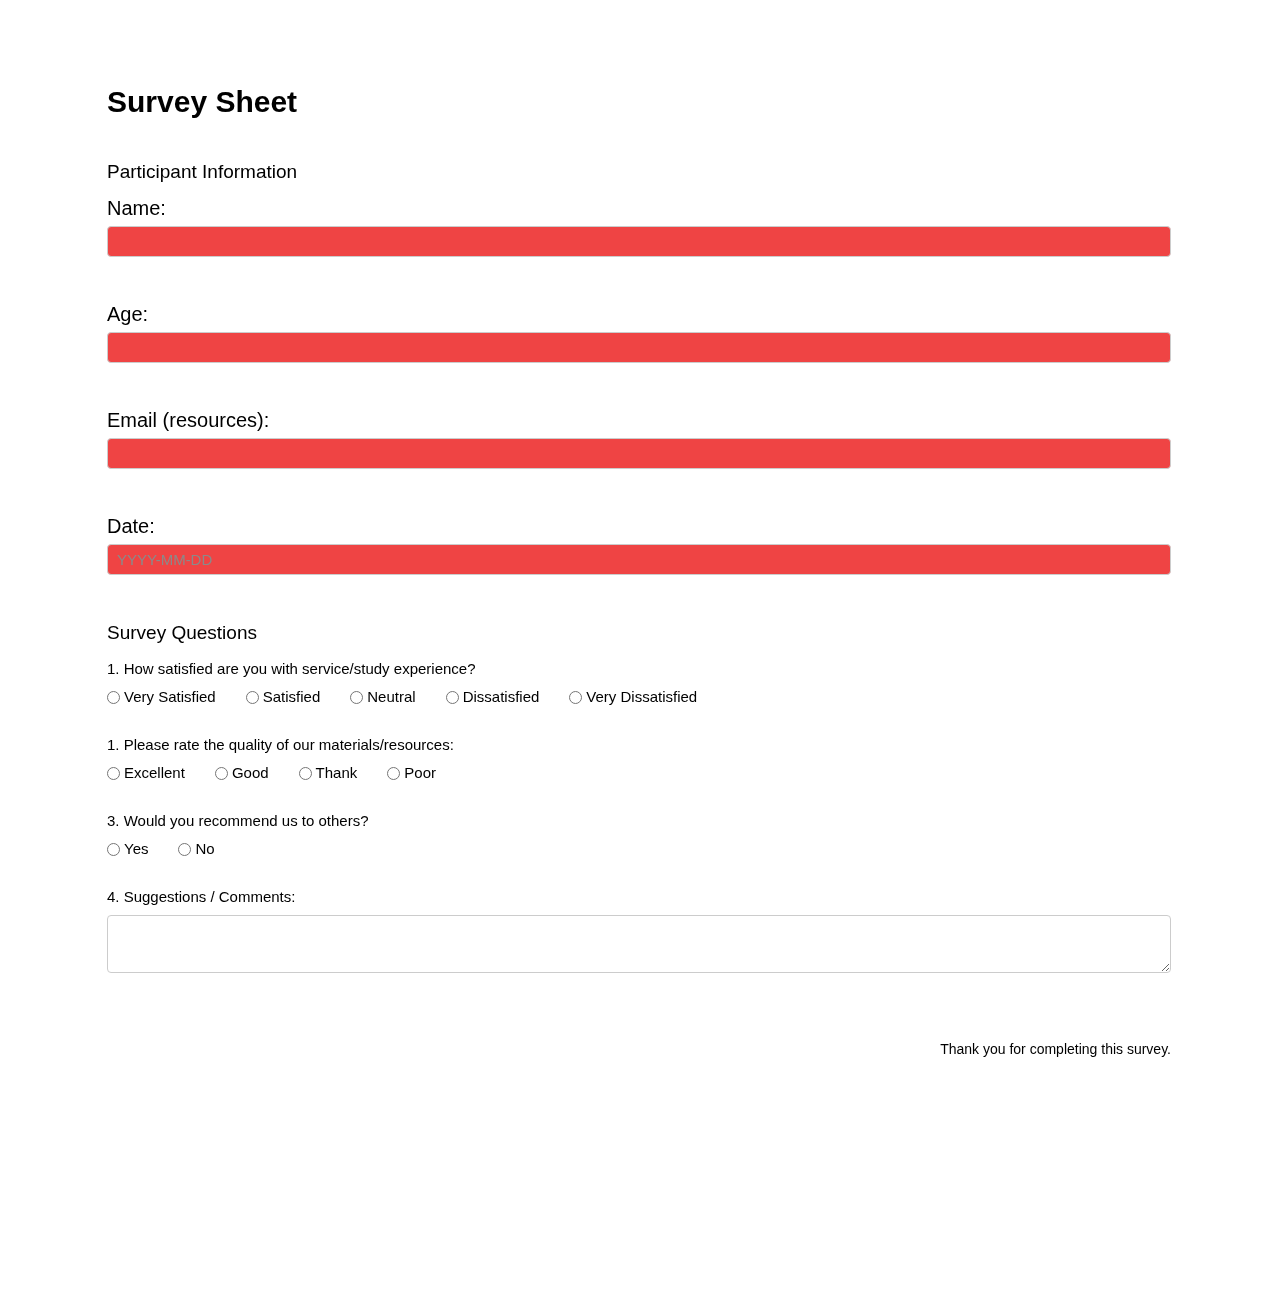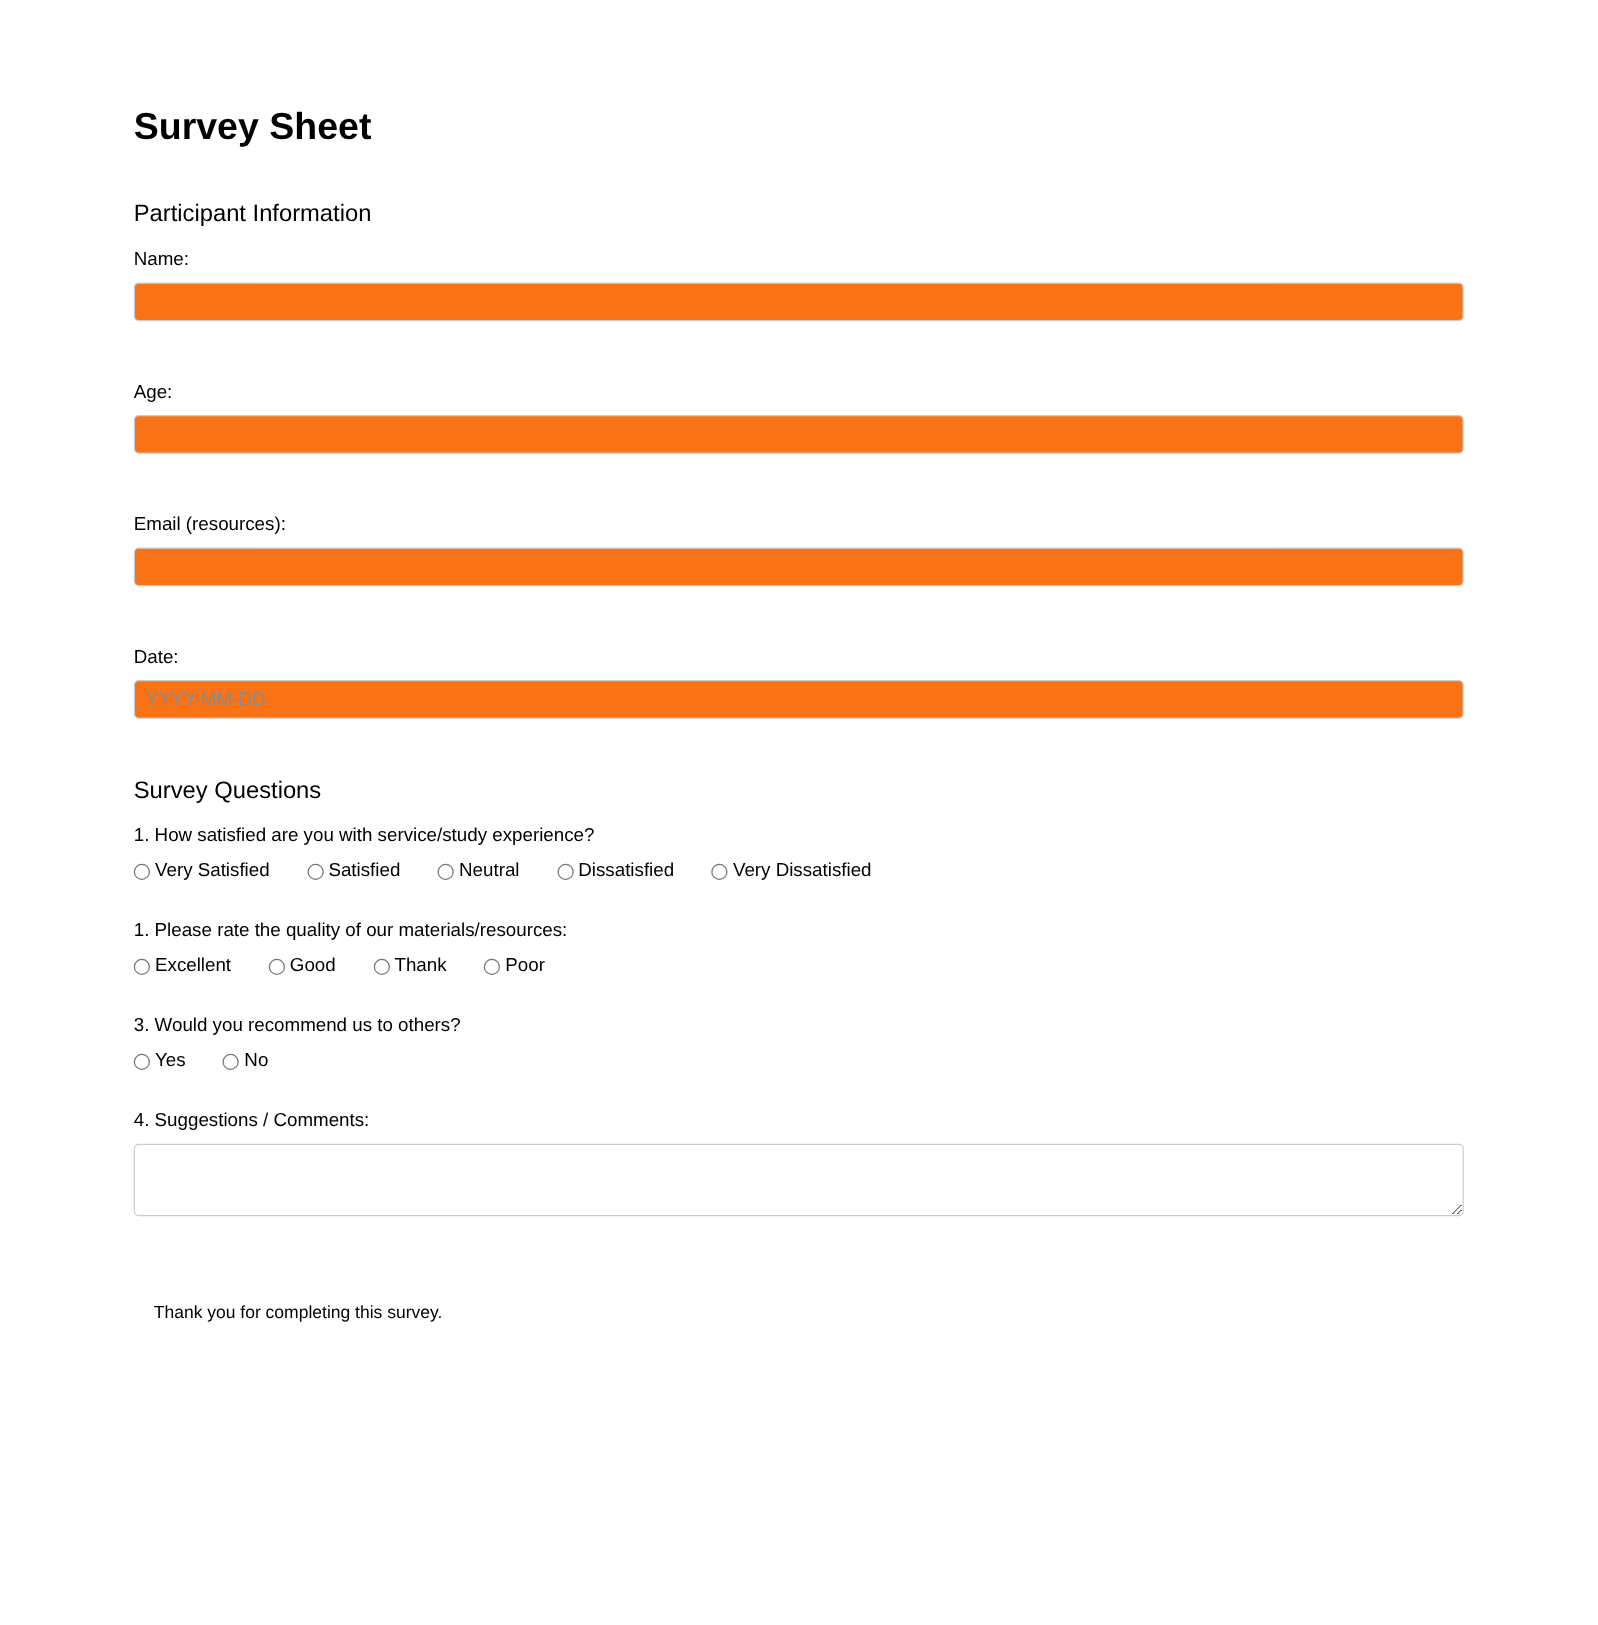--- a/index.html
+++ b/index.html
@@ -27,36 +27,36 @@
     font-size: 19px;
     font-weight: 400;
     line-height: 22px;
     margin: 0 0 15px 0;
   }
   .section-heading.participant { margin-top: 41px; }
   .section-heading.questions { margin-top: 13px; }
   .field { margin-bottom: 47px; }
   .field-label {
     display: block;
-    font-size: 15px;
+    font-size: 20px;
     line-height: 20px;
     margin-bottom: 8px;
   }
   .text-input {
     display: block;
     width: 100%;
     height: 31px;
     box-sizing: border-box;
     border: 1px solid #cccccc;
     border-radius: 4px;
     padding: 5px 9px;
     font-family: inherit;
     font-size: 15px;
     color: #000000;
-    background: #f97316;
+    background: #ef4444;
     outline: none;
   }
   .text-input::placeholder { color: #8a8a8a; opacity: 1; }
   .question { margin-bottom: 28px; }
   .question-text {
     font-size: 15px;
     line-height: 20px;
     margin: 0 0 8px 0;
   }
   .options { display: flex; flex-wrap: wrap; align-items: center; }
@@ -90,21 +90,22 @@
     font-family: inherit;
     font-size: 15px;
     color: #000000;
     background: #ffffff;
     outline: none;
     resize: both;
   }
   .footer-note {
     font-size: 14px;
     line-height: 20px;
-    margin: 66px 0 0 16px;
+    margin: 66px 0 0 4px;
+    text-align: right;
   }
 </style>
 </head>
 <body>
 
 <div class="page">
 
   <h1 class="page-title">Survey Sheet</h1>
 
   <h2 class="section-heading participant">Participant Information</h2>

